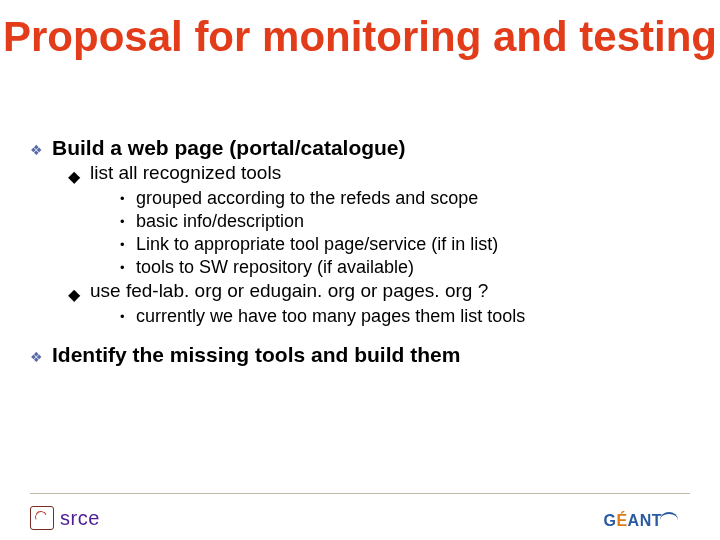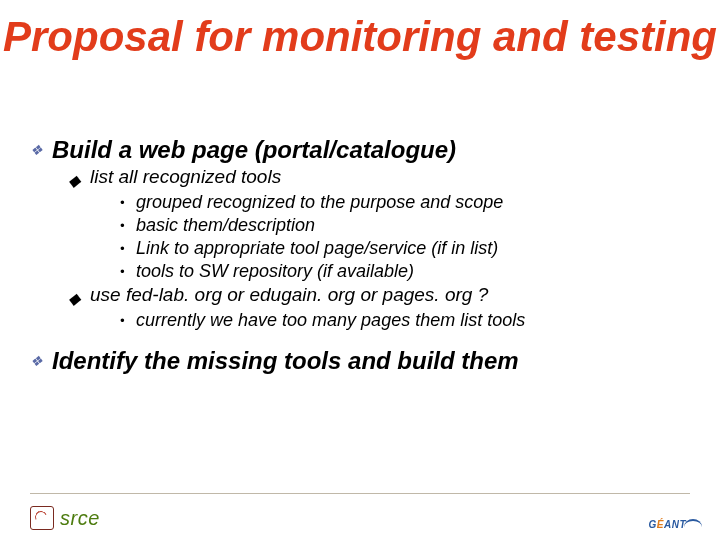--- a/index.html
+++ b/index.html
@@ -10,21 +10,20 @@
     background: #ffffff;
     font-family: Arial, Helvetica, sans-serif;
     color: #000000;
     overflow: hidden;
   }
   .slide {
     position: relative;
     width: 720px;
     height: 540px;
     box-sizing: border-box;
-    font-style: italic;
   }
   .title {
     position: absolute;
     top: 14px;
     left: 0;
     right: 0;
     text-align: center;
     font-weight: bold;
     font-size: 42px;
     line-height: 1.08;
@@ -43,21 +42,21 @@
   }
   .l1 .bullet-icon {
     flex: 0 0 auto;
     width: 22px;
     margin-top: 6px;
     font-size: 14px;
     color: #5a6aa6;
   }
   .l1 .txt {
     flex: 1 1 auto;
-    font-size: 24px;
+    font-size: 21px;
     font-weight: bold;
   }
   .l2 {
     display: flex;
     align-items: flex-start;
     margin-left: 38px;
     margin-top: 2px;
   }
   .l2 .bullet-icon {
     flex: 0 0 auto;
@@ -116,28 +115,28 @@
     left: 4px; top: 4px;
     width: 10px; height: 10px;
     border: 1.5px solid #b63a2a;
     border-radius: 50%;
     border-right-color: transparent;
     border-bottom-color: transparent;
     transform: rotate(20deg);
   }
   .srce-text {
     font-size: 20px;
-    color: #4d7c0f;
+    color: #4c1d95;
     letter-spacing: 0.5px;
   }
   .logo-right {
     position: absolute;
-    right: 18px;
+    right: 42px;
     bottom: 10px;
-    font-size: 10px;
+    font-size: 16px;
     font-weight: bold;
     letter-spacing: 0.5px;
   }
   .logo-right .g-blue { color: #2a5aa0; }
   .logo-right .g-orange { color: #e07b1a; }
   .logo-right .swoosh {
     display: inline-block;
     width: 18px; height: 6px;
     border-top: 2px solid #2a5aa0;
     border-radius: 50% 50% 0 0 / 100% 100% 0 0;
@@ -159,25 +158,25 @@
       <div class="txt">Build a web page (portal/catalogue)</div>
     </div>
 
     <div class="l2">
       <div class="bullet-icon">◆</div>
       <div class="txt">list all recognized tools</div>
     </div>
 
     <div class="l3">
       <div class="bullet-icon">•</div>
-      <div class="txt">grouped recognized to the purpose and scope</div>
-    </div>
-    <div class="l3">
-      <div class="bullet-icon">•</div>
-      <div class="txt">basic them/description</div>
+      <div class="txt">grouped according to the refeds and scope</div>
+    </div>
+    <div class="l3">
+      <div class="bullet-icon">•</div>
+      <div class="txt">basic info/description</div>
     </div>
     <div class="l3">
       <div class="bullet-icon">•</div>
       <div class="txt">Link to appropriate tool page/service (if in list)</div>
     </div>
     <div class="l3">
       <div class="bullet-icon">•</div>
       <div class="txt">tools to SW repository (if available)</div>
     </div>
 

